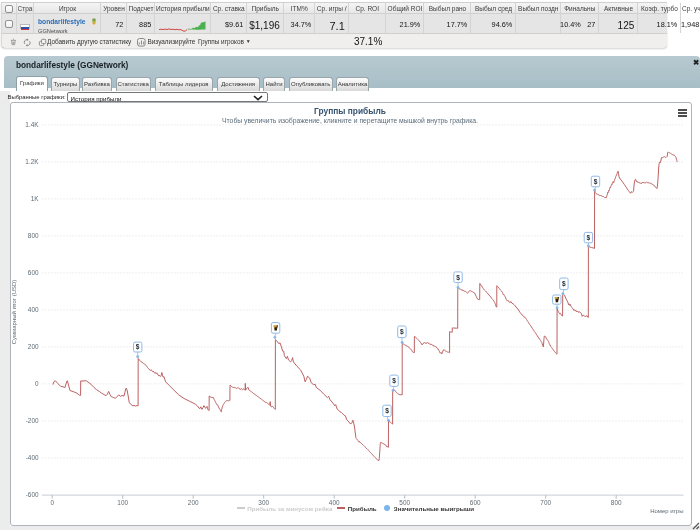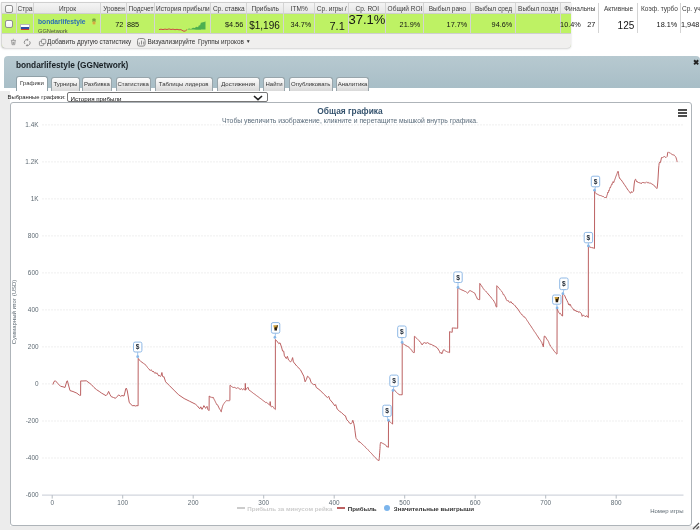--- a/index.html
+++ b/index.html
@@ -1,19 +1,19 @@
 <!DOCTYPE html>
 <html><head><meta charset="utf-8">
 <style>
 *{margin:0;padding:0;box-sizing:border-box}
 html,body{width:700px;height:530px;font-family:"Liberation Sans",sans-serif;background:#fff;overflow:hidden;position:relative}
 </style></head>
 <body>
 
-<div style="position:absolute;left:1px;top:2px;width:570px;height:45.5px;background:#bef264;border-bottom:1px solid #bdbdbd;border-left:1px solid #d8d8d8;border-top:1px solid #d0d0d0;border-radius:0 0 4px 4px;box-shadow:0 1px 2px rgba(0,0,0,0.18)">
+<div style="position:absolute;left:1px;top:2px;width:666px;height:45.5px;background:#e5e5e5;border-bottom:1px solid #bdbdbd;border-left:1px solid #d8d8d8;border-top:1px solid #d0d0d0;border-radius:0 0 4px 4px;box-shadow:0 1px 2px rgba(0,0,0,0.18)">
 <div style="position:absolute;left:0;top:0;width:100%;height:11.2px;background:linear-gradient(#f4f4f4,#e7e7e7);border-bottom:1px solid #cfcfcf"></div>
 <div style="position:absolute;left:0;top:30.3px;width:100%;height:15.2px;background:#f0efee;border-top:1px solid #cfcfcf;border-radius:0 0 4px 4px"></div>
 <div style="position:absolute;left:13.5px;top:0;width:1px;height:30.3px;background:#d4d4d4"></div>
     <div style="position:absolute;left:31.0px;top:0;width:1px;height:30.3px;background:#d4d4d4"></div>
     <div style="position:absolute;left:98.0px;top:0;width:1px;height:30.3px;background:#d4d4d4"></div>
     <div style="position:absolute;left:124.0px;top:0;width:1px;height:30.3px;background:#d4d4d4"></div>
     <div style="position:absolute;left:152.0px;top:0;width:1px;height:30.3px;background:#d4d4d4"></div>
     <div style="position:absolute;left:207.5px;top:0;width:1px;height:30.3px;background:#d4d4d4"></div>
     <div style="position:absolute;left:244.0px;top:0;width:1px;height:30.3px;background:#d4d4d4"></div>
     <div style="position:absolute;left:280.5px;top:0;width:1px;height:30.3px;background:#d4d4d4"></div>
@@ -39,26 +39,26 @@
     <div style="position:absolute;left:347.5px;top:1.4px;width:35.5px;height:9px;overflow:hidden;text-align:center;font-size:6.5px;line-height:9px;color:#3c3c3c;white-space:nowrap">Ср. ROI</div>
     <div style="position:absolute;left:385.0px;top:1.4px;width:36.0px;height:9px;overflow:hidden;text-align:center;font-size:6.5px;line-height:9px;color:#3c3c3c;white-space:nowrap">Общий ROI</div>
     <div style="position:absolute;left:423.0px;top:1.4px;width:45.0px;height:9px;overflow:hidden;text-align:center;font-size:6.5px;line-height:9px;color:#3c3c3c;white-space:nowrap">Выбыл рано</div>
     <div style="position:absolute;left:470.0px;top:1.4px;width:43.0px;height:9px;overflow:hidden;text-align:center;font-size:6.5px;line-height:9px;color:#3c3c3c;white-space:nowrap">Выбыл сред</div>
     <div style="position:absolute;left:515.0px;top:1.4px;width:42.5px;height:9px;overflow:hidden;text-align:center;font-size:6.5px;line-height:9px;color:#3c3c3c;white-space:nowrap">Выбыл поздн</div>
     <div style="position:absolute;left:559.5px;top:1.4px;width:36.5px;height:9px;overflow:hidden;text-align:center;font-size:6.5px;line-height:9px;color:#3c3c3c;white-space:nowrap">Финальны</div>
     <div style="position:absolute;left:598.0px;top:1.4px;width:37.0px;height:9px;overflow:hidden;text-align:center;font-size:6.5px;line-height:9px;color:#3c3c3c;white-space:nowrap">Активные</div>
     <div style="position:absolute;left:637.0px;top:1.4px;width:41.0px;height:9px;overflow:hidden;text-align:center;font-size:6.5px;line-height:9px;color:#3c3c3c;white-space:nowrap">Коэф. турбо</div>
     <div style="position:absolute;left:680.0px;top:1.4px;width:18.0px;height:9px;overflow:hidden;text-align:center;font-size:6.5px;line-height:9px;color:#3c3c3c;white-space:nowrap">Ср. участн</div>
     <div style="position:absolute;left:99.0px;top:17.3px;width:22.3px;text-align:right;font-size:7.3px;color:#141414;white-space:nowrap">72</div>
-    <div style="position:absolute;left:125.0px;top:17.3px;width:24.3px;font-size:7.3px;color:#141414;white-space:nowrap">885</div>
-    <div style="position:absolute;left:208.5px;top:17.3px;width:32.8px;text-align:right;font-size:7.3px;color:#141414;white-space:nowrap">$4.56</div>
+    <div style="position:absolute;left:125.0px;top:17.3px;width:24.3px;text-align:right;font-size:7.3px;color:#141414;white-space:nowrap">885</div>
+    <div style="position:absolute;left:208.5px;top:17.3px;width:32.8px;text-align:right;font-size:7.3px;color:#141414;white-space:nowrap">$9.61</div>
     <div style="position:absolute;left:245.0px;top:17.3px;width:32.8px;text-align:right;font-size:10px;color:#141414;white-space:nowrap">$1,196</div>
     <div style="position:absolute;left:281.5px;top:17.3px;width:27.8px;text-align:right;font-size:7.3px;color:#141414;white-space:nowrap">34.7%</div>
     <div style="position:absolute;left:313.0px;top:17.3px;width:29.8px;text-align:right;font-size:11px;color:#141414;white-space:nowrap">7.1</div>
-    <div style="position:absolute;left:346.5px;top:9px;width:33.8px;text-align:right;font-size:13px;color:#141414;white-space:nowrap">37.1%</div>
+    <div style="position:absolute;left:346.5px;top:33px;width:33.8px;text-align:right;font-size:10px;color:#141414;white-space:nowrap">37.1%</div>
     <div style="position:absolute;left:384.0px;top:17.3px;width:34.3px;text-align:right;font-size:7.3px;color:#141414;white-space:nowrap">21.9%</div>
     <div style="position:absolute;left:422.0px;top:17.3px;width:43.3px;text-align:right;font-size:7.3px;color:#141414;white-space:nowrap">17.7%</div>
     <div style="position:absolute;left:469.0px;top:17.3px;width:41.3px;text-align:right;font-size:7.3px;color:#141414;white-space:nowrap">94.6%</div>
     <div style="position:absolute;left:538px;top:17.3px;width:40.8px;text-align:right;font-size:7.3px;color:#141414;white-space:nowrap">10.4%</div>
     <div style="position:absolute;left:558.5px;top:17.3px;width:34.8px;text-align:right;font-size:7.3px;color:#141414;white-space:nowrap">27</div>
     <div style="position:absolute;left:597.0px;top:17.3px;width:35.3px;text-align:right;font-size:10px;color:#141414;white-space:nowrap">125</div>
     <div style="position:absolute;left:636.0px;top:17.3px;width:39.3px;text-align:right;font-size:7.3px;color:#141414;white-space:nowrap">18.1%</div>
     <div style="position:absolute;left:679.0px;top:17.3px;width:16.3px;text-align:right;font-size:7.3px;color:#141414;white-space:nowrap">1,948</div>
 <div style="position:absolute;left:2.8px;top:2.3px;width:8px;height:8px;background:linear-gradient(#fff,#f0f0f0);border:1px solid #909090;border-radius:2px"></div>
 <div style="position:absolute;left:2.8px;top:17px;width:8px;height:8px;background:linear-gradient(#fff,#f0f0f0);border:1px solid #909090;border-radius:2px"></div>
@@ -112,21 +112,21 @@
 <div style="position:absolute;left:0px;top:91px;width:9.5px;height:439px;background:#ececec"></div>
 <div style="position:absolute;left:0px;top:525.8px;width:700px;height:4.2px;background:#ececec"></div>
 <div style="position:absolute;left:7.5px;top:94.2px;font-size:5.9px;color:#222">Выбранные графики:</div>
 <div style="position:absolute;left:66.5px;top:92px;width:201px;height:10.4px;border:1px solid #767676;border-radius:2px;background:#fff">
   <div style="position:absolute;left:3px;top:1.6px;font-size:6.2px;color:#111">История прибыли</div>
   <svg width="10" height="6" viewBox="0 0 10 6" style="position:absolute;right:4px;top:2.4px">
       <path d="M1,1 L5,4.6 L9,1" fill="none" stroke="#222" stroke-width="1.6"></path>
     </svg>
 </div>
 <div style="position:absolute;left:9.5px;top:101.5px;width:682.5px;height:424px;background:#fff;border:1px solid #aeb4b9;border-radius:3px"></div>
-<div style="position:absolute;left:0px;top:106.2px;width:700px;text-align:center;font-size:8.4px;font-weight:bold;color:#35536e">Общая графика</div>
+<div style="position:absolute;left:0px;top:106.2px;width:700px;text-align:center;font-size:8.4px;font-weight:bold;color:#35536e">Группы прибыль</div>
 <div style="position:absolute;left:0px;top:117.4px;width:700px;text-align:center;font-size:6.8px;color:#5c6d7c">Чтобы увеличить изображение, кликните и перетащите мышкой внутрь графика.</div>
 <div style="position:absolute;left:678px;top:109.2px;width:8.8px;height:1.7px;background:#4d4d4d"></div>
 <div style="position:absolute;left:678px;top:112.2px;width:8.8px;height:1.7px;background:#4d4d4d"></div>
 <div style="position:absolute;left:678px;top:115.2px;width:8.8px;height:1.7px;background:#4d4d4d"></div>
 <svg width="700" height="530" viewBox="0 0 700 530" style="position:absolute;left:0;top:0">
 <line x1="42.5" y1="124.9" x2="684" y2="124.9" stroke="#dedede" stroke-width="1" stroke-dasharray="1,2"></line>
     <line x1="42.5" y1="161.9" x2="684" y2="161.9" stroke="#dedede" stroke-width="1" stroke-dasharray="1,2"></line>
     <line x1="42.5" y1="198.9" x2="684" y2="198.9" stroke="#dedede" stroke-width="1" stroke-dasharray="1,2"></line>
     <line x1="42.5" y1="235.9" x2="684" y2="235.9" stroke="#dedede" stroke-width="1" stroke-dasharray="1,2"></line>
     <line x1="42.5" y1="272.9" x2="684" y2="272.9" stroke="#dedede" stroke-width="1" stroke-dasharray="1,2"></line>

